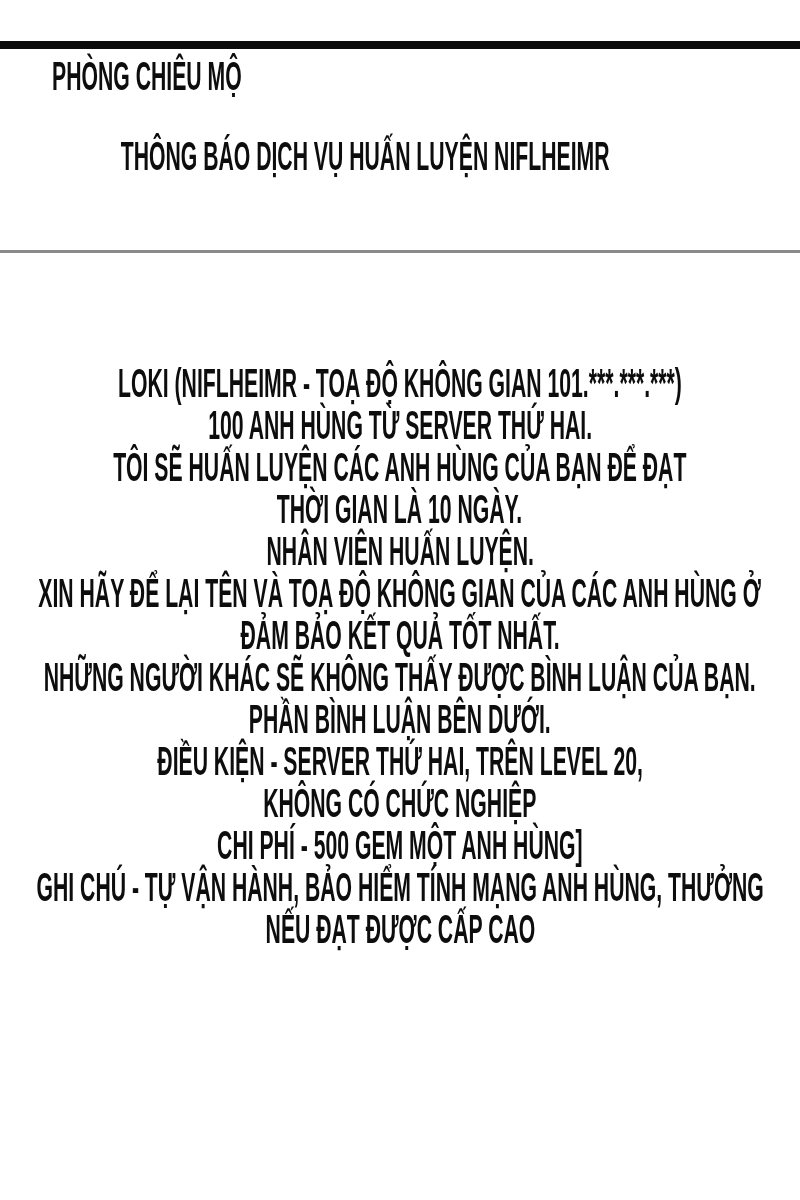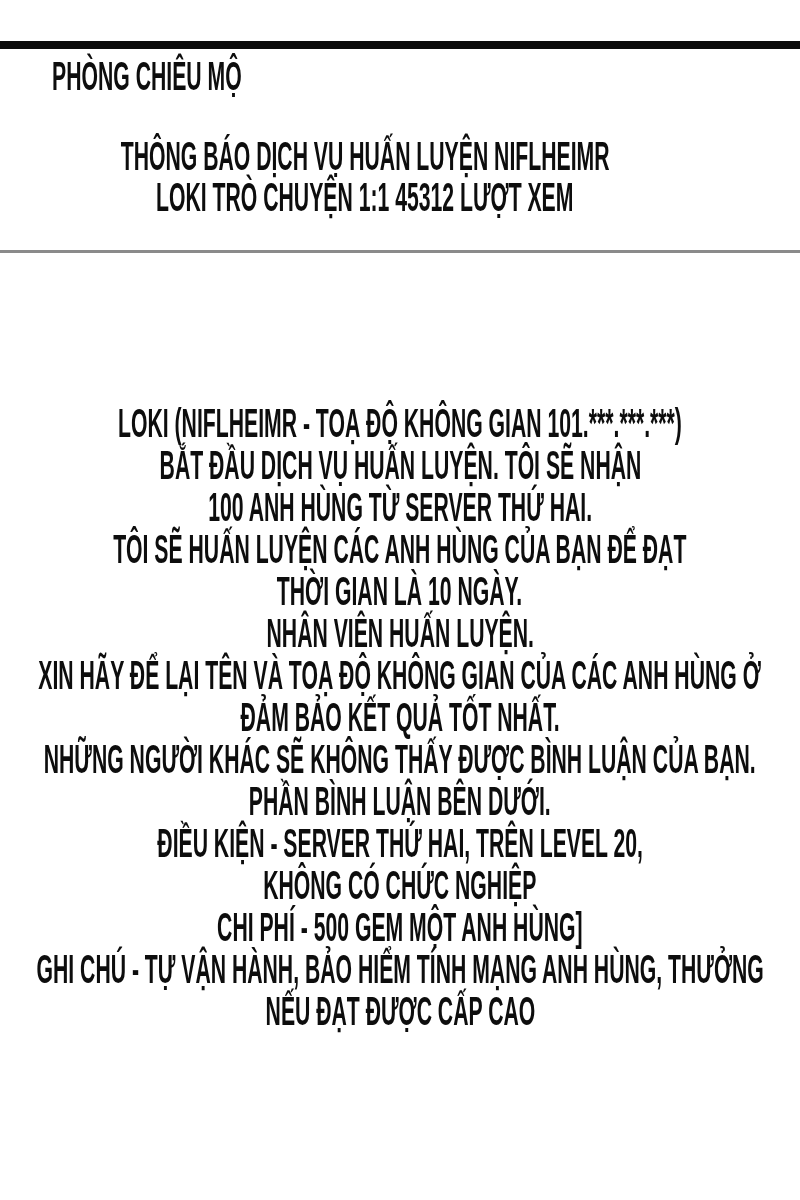--- a/index.html
+++ b/index.html
@@ -64,21 +64,20 @@
     height: 41px;
   }
   .header-block .condensed {
     transform-origin: 50% 50%;
   }
   .message-block {
     position: absolute;
     left: 0;
     top: 362px;
     width: 800px;
-    margin-top: 40px;
   }
   .message-block .line {
     display: flex;
     justify-content: center;
     line-height: 42px;
     height: 42px;
   }
   .message-block .condensed {
     transform-origin: 50% 50%;
   }
@@ -91,33 +90,27 @@
   <div class="top-bar"></div>
 
   <div class="title-wrap">
     <span class="condensed">PHÒNG CHIÊU MỘ</span>
   </div>
 
   <div class="header-block">
     <div class="line">
       <span class="condensed">THÔNG BÁO DỊCH VỤ HUẤN LUYỆN NIFLHEIMR</span>
     </div>
-    <div class="line">
-      <span class="condensed">LOKI TRÒ CHUYỆN 1:1 45312 LƯỢT XEM</span>
-    </div>
   </div>
 
   <div class="separator"></div>
 
   <div class="message-block">
     <div class="line">
         <span class="condensed">LOKI (NIFLHEIMR - TOẠ ĐỘ KHÔNG GIAN 101.***.***.***)</span>
-      </div>
-    <div class="line">
-        <span class="condensed">BẮT ĐẦU DỊCH VỤ HUẤN LUYỆN. TÔI SẼ NHẬN</span>
       </div>
     <div class="line">
         <span class="condensed">100 ANH HÙNG TỪ SERVER THỨ HAI.</span>
       </div>
     <div class="line">
         <span class="condensed">TÔI SẼ HUẤN LUYỆN CÁC ANH HÙNG CỦA BẠN ĐỂ ĐẠT</span>
       </div>
     <div class="line">
         <span class="condensed">THỜI GIAN LÀ 10 NGÀY.</span>
       </div>

